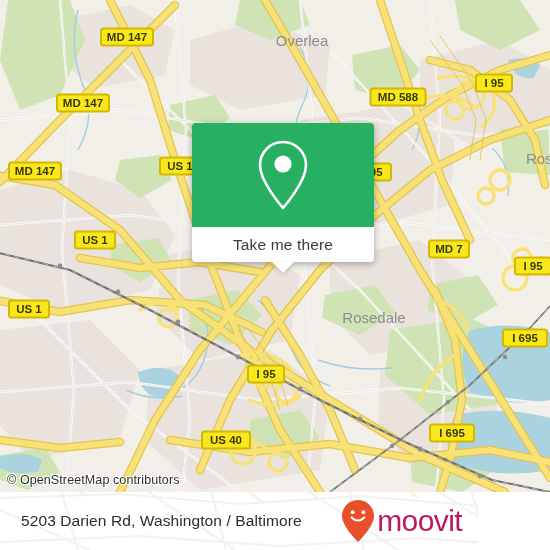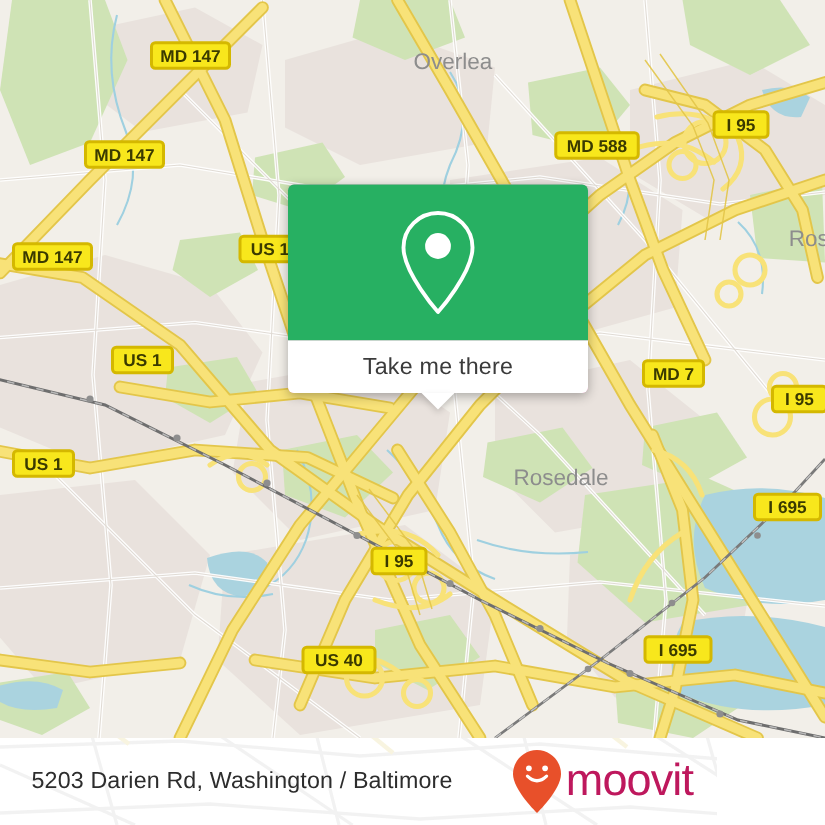--- a/index.html
+++ b/index.html
@@ -46,21 +46,21 @@
        1px 0 0 rgba(255,255,255,.9), -1px 0 0 rgba(255,255,255,.9),
        0 1px 0 rgba(255,255,255,.9), 0 -1px 0 rgba(255,255,255,.9),
        1px 1px 0 rgba(255,255,255,.9), -1px -1px 0 rgba(255,255,255,.9);
   }
 
   
   #popup {
     position: absolute;
     left: 192px;
     top: 123px;
-    width: 200px;
+    width: 182px;
     border-radius: 4px;
     box-shadow: 0 2px 7px rgba(0,0,0,0.30);
     overflow: visible;
     background: #f9a8d4;
   }
   #popup-top {
     height: 104px;
     border-radius: 4px 4px 0 0;
     display: flex;
     align-items: center;
@@ -385,20 +385,21 @@
               <text x="452" y="437.2" text-anchor="middle" font-family="Liberation Sans, sans-serif" font-size="11.5" font-weight="bold" fill="#3a3a00">I 695</text>
             </g>
             <g>
               <rect x="202" y="431.5" width="48" height="17" rx="2.5" fill="#f8e71c" stroke="#d4b800" stroke-width="2"></rect>
               <text x="226" y="444.2" text-anchor="middle" font-family="Liberation Sans, sans-serif" font-size="11.5" font-weight="bold" fill="#3a3a00">US 40</text>
             </g>
           </g>
       </g>
     </svg>
 
+    <div id="attribution">© OpenStreetMap contributors</div>
 
     <div id="popup">
       <div id="popup-top" style="background: rgb(39, 176, 98);">
         <svg width="60" height="74" viewBox="0 0 60 74">
           <path d="M30 4 C17.3 4 7 14.3 7 27 C7 44 30 70 30 70 C30 70 53 44 53 27 C53 14.3 42.7 4 30 4 Z" fill="none" stroke="#ffffff" stroke-width="2.6" stroke-linejoin="round"></path>
           <circle cx="30" cy="26" r="8.6" fill="#ffffff"></circle>
         </svg>
       </div>
       <div id="popup-bottom">
         <span id="popup-label">Take me there</span>

